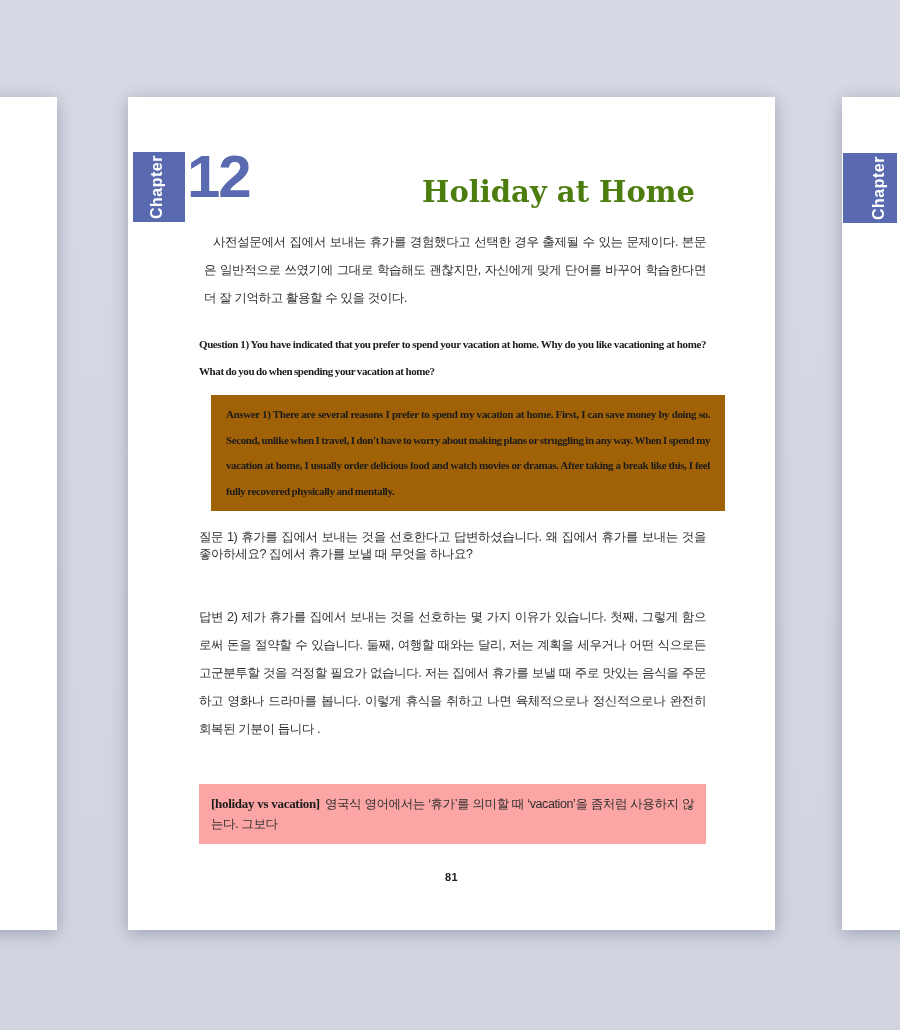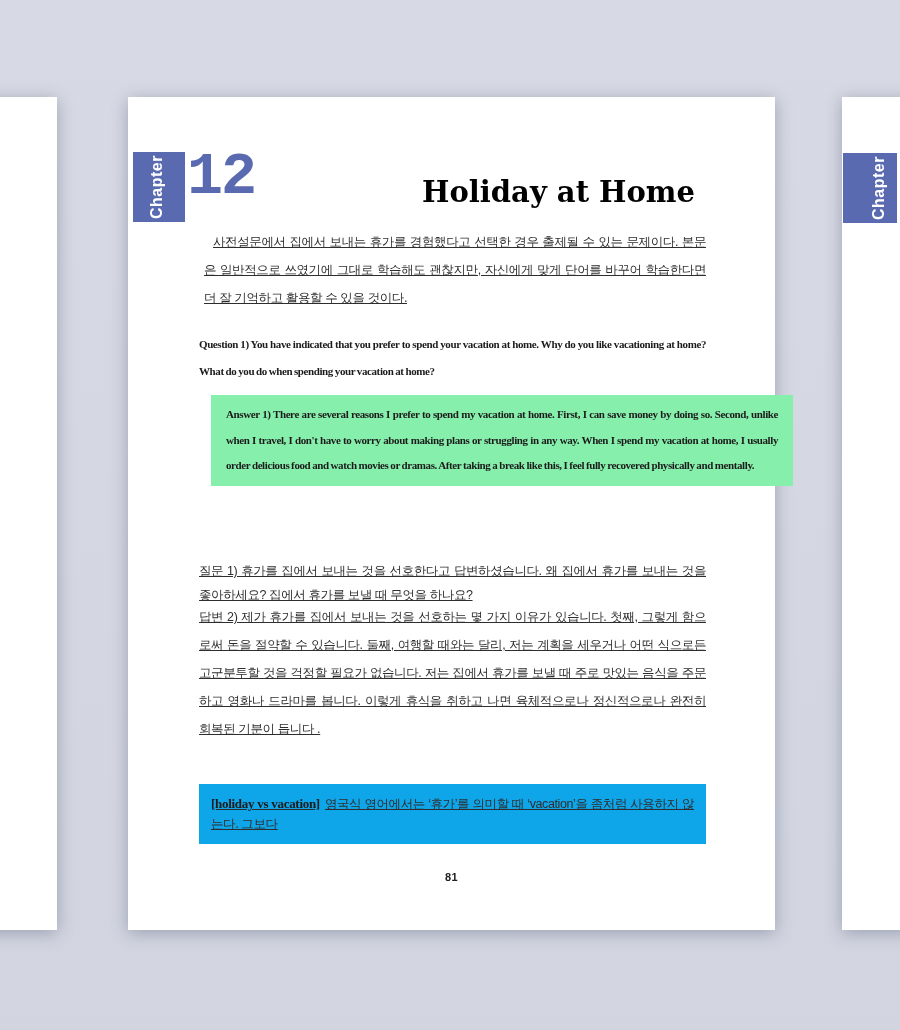--- a/index.html
+++ b/index.html
@@ -42,87 +42,86 @@
     line-height: 1;
     white-space: nowrap;
   }
   .tab-main .vtext { left: 16px; bottom: 3px; }
   .tab-next .vtext { left: 28px; bottom: 3px; }
 
   .chapter-number {
     position: absolute;
     left: 59px;
     top: 50px;
-    font-family: Liberation Mono, monospace;
+    font-family: Liberation Sans, sans-serif;
     font-weight: bold;
     font-size: 60px;
     line-height: 1;
     letter-spacing: -2px;
     color: #5a6ab0;
   }
 
   
   .page-title {
     position: absolute;
     left: 71px;
     right: 69px;
     top: 78px;
     text-align: right;
     padding-right: 11px;
     font-family: "DejaVu Serif", serif;
     font-weight: bold;
     font-size: 29px;
-    color: #000000;
+    color: #4d7c0f;
     letter-spacing: 0px;
   }
 
   
   .block {
     position: absolute;
     left: 71px;
     width: 507px;
     text-align: justify;
   }
   .ko {
     font-family: "Liberation Sans", sans-serif;
     font-size: 12.5px;
     letter-spacing: -0.4px;
     color: #2e2e2e;
-    text-decoration: underline;
   }
   .en {
     font-family: "Liberation Serif", serif;
     font-weight: bold;
     font-size: 11px;
     letter-spacing: -0.4px;
     word-spacing: -0.5px;
     color: #1b1b1b;
   }
 
   .intro-para   { top: 131px; line-height: 28px; text-indent: 9px; padding-left: 5px; max-height: 90px; overflow: hidden; }
   .question-en  { top: 234px; line-height: 27px; max-height: 82px; overflow: hidden; }
 
   .answer-box {
     top: 298px;
     margin-left: 0;
-    background: #86efac;
+    background: #a16207;
     padding: 7px 15px 7px 15px;
     left: 83px;
-    width: 582px;
+    width: 514px;
     max-height: 140px;
     overflow: hidden;
   }
   .answer-box p { line-height: 25.5px; }
 
-  .question-ko { top: 462px; line-height: 24px; max-height: 66px;  overflow: hidden; }
+  .question-ko { top: 432px; line-height: 17px; max-height: 66px;  overflow: hidden; }
   .answer-ko   { top: 506px; line-height: 28px; max-height: 175px; overflow: hidden; }
 
   .note-box {
     top: 687px;
-    background: #0ea5e9;
+    background: #fca5a5;
     padding: 10px 12px;
     line-height: 20px;
     max-height: 60px;
     overflow: hidden;
   }
   .note-tag {
     font-family: "Liberation Serif", serif;
     font-weight: bold;
     font-size: 13px;
     letter-spacing: -0.3px;

